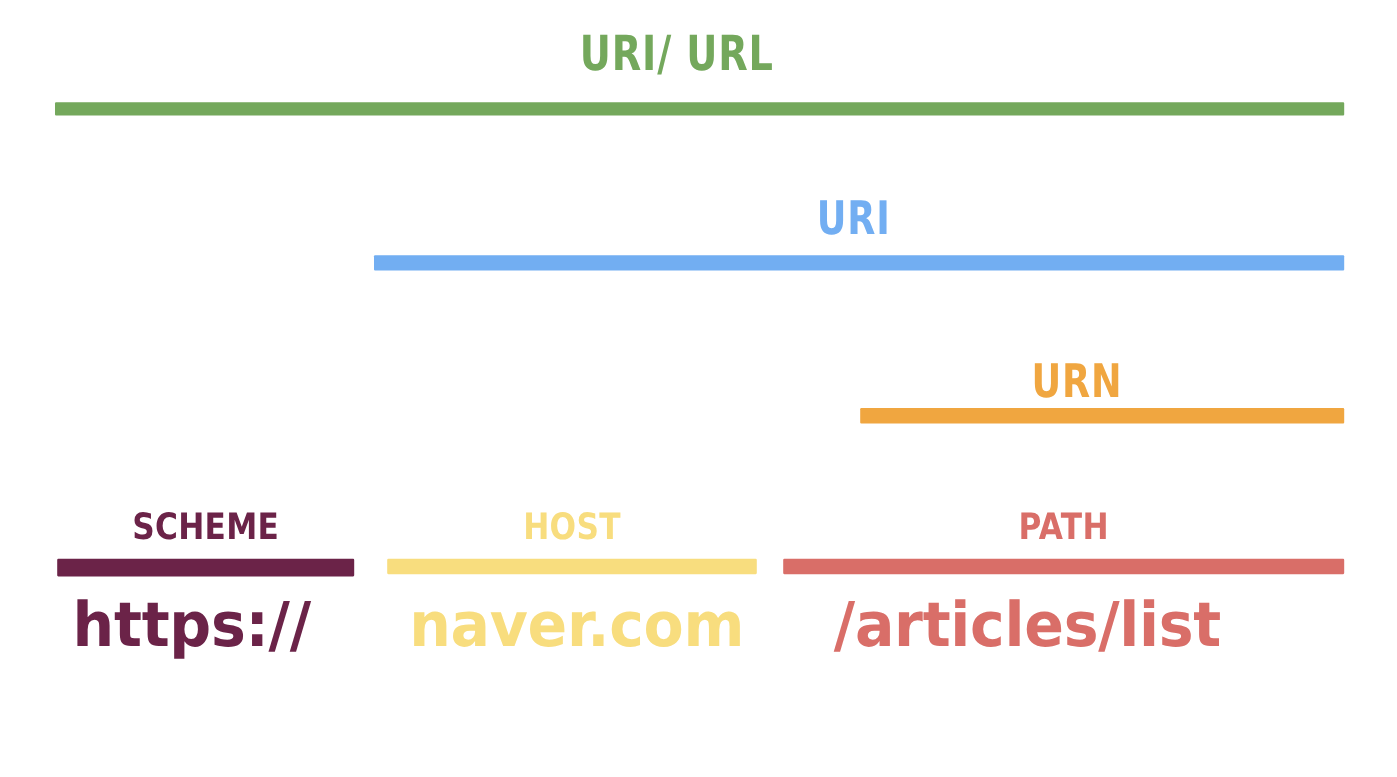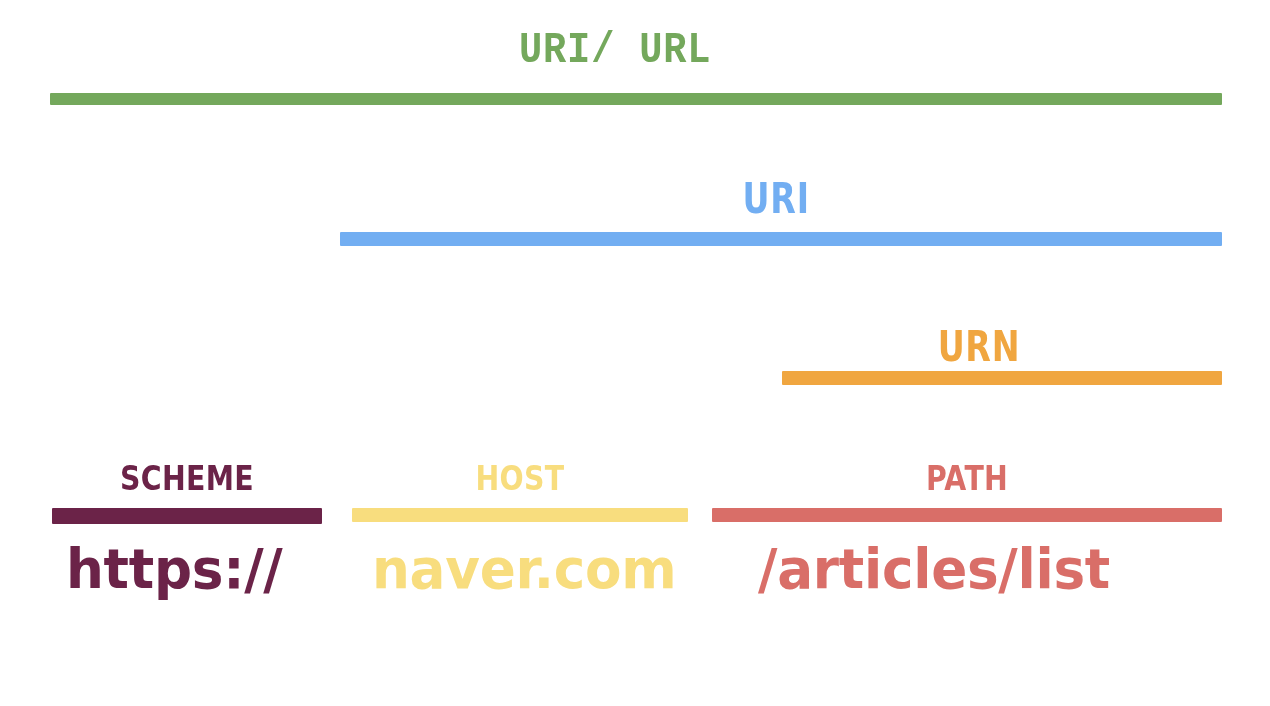--- a/index.html
+++ b/index.html
@@ -65,21 +65,20 @@
     transform-origin: left center;
   }
 
   
   #title-uri-url {
     left: 0; top: 28px;
     width: 1231px;
     text-align: center;
     font-size: 44px;
     transform: none;
-    font-family: Liberation Mono, monospace;
   }
   #title-uri-url .inner {
     display: inline-block;
     transform: scaleX(0.88);
   }
 
   #bar-uri-url { left: 50px; top: 93px; width: 1172px; height: 12px; }
 
   #label-uri { left: 738px; top: 178px; font-size: 42px; }
   #bar-uri   { left: 340px; top: 232px; width: 882px; height: 14px; }

